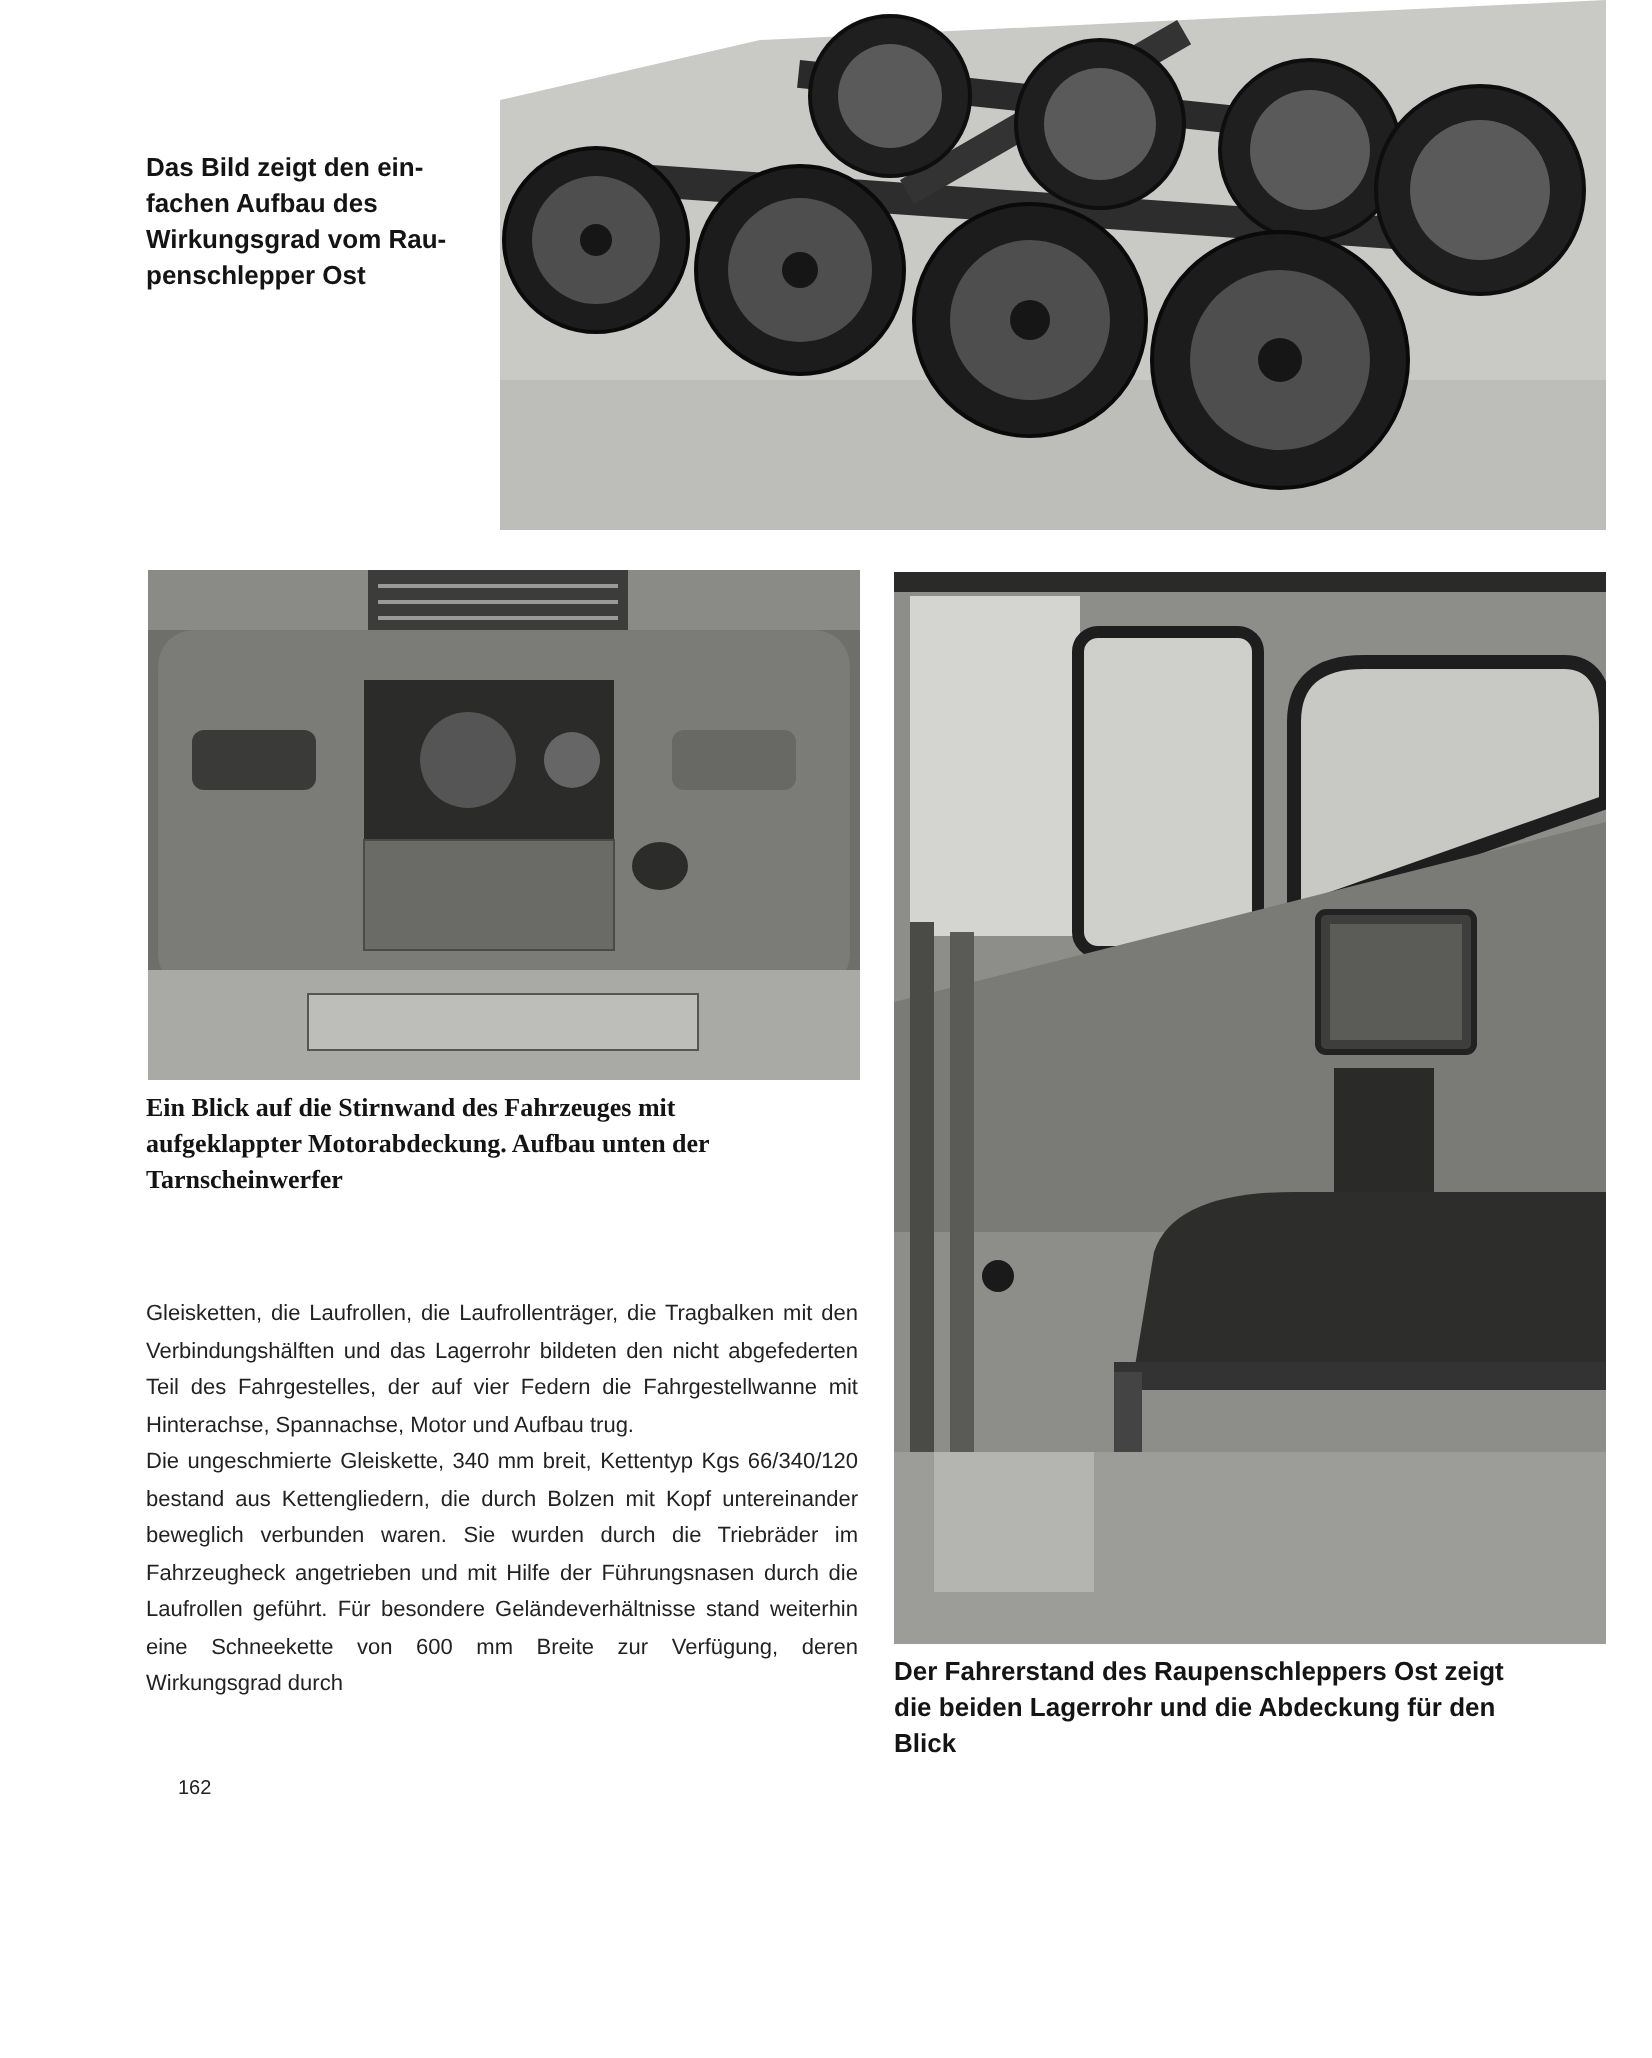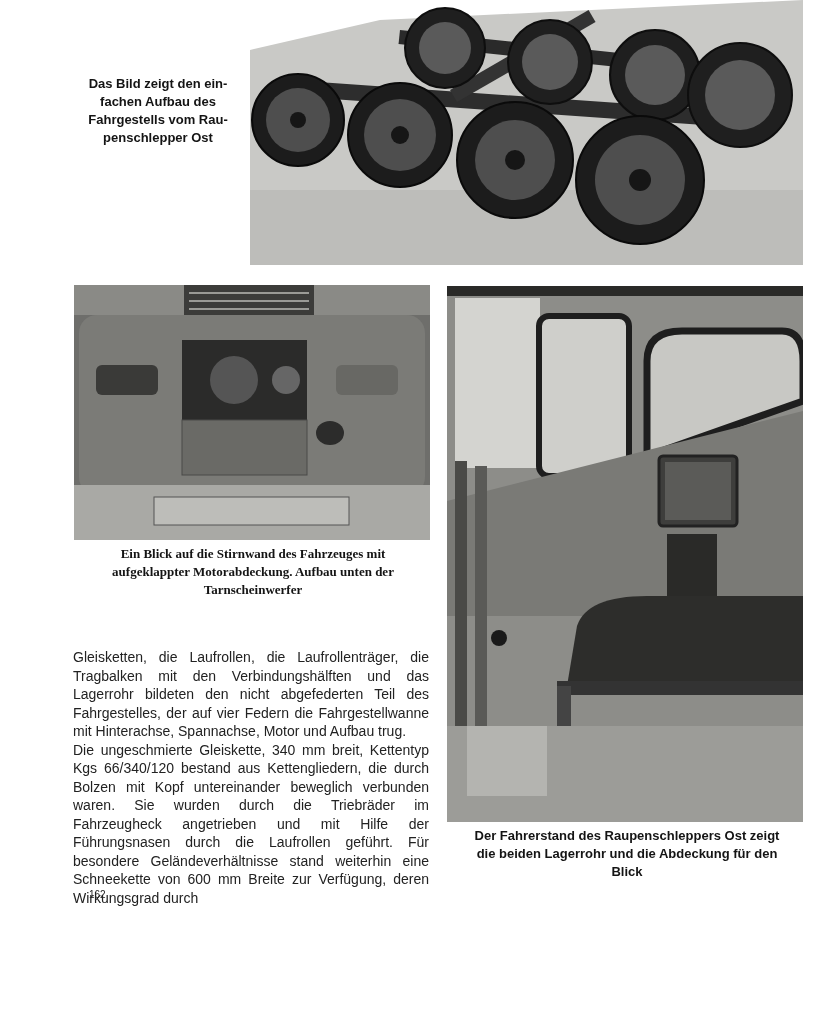--- a/index.html
+++ b/index.html
@@ -1,20 +1,20 @@
 <!DOCTYPE html>
 <html><head>
 <meta charset="utf-8">
 <style>
   html, body { margin: 0; padding: 0; background: #ffffff; }
   body { width: 826px; height: 1029px; position: relative; overflow: hidden;
          font-family: "Liberation Sans", sans-serif; color: #1a1a1a; }
   .photo { position: absolute; overflow: hidden; }
-  .caption { position: absolute; font-weight: bold; font-size: 13px; line-height: 18px; color: #141414; text-align: center; }
-  .body-text { position: absolute; left: 73px; top: 648px; width: 356px; font-size: 14px;
+  .caption { position: absolute; font-weight: bold; font-size: 13px; line-height: 18px; color: #141414; }
+  .body-text { position: absolute; left: 73px; top: 648px; width: 356px; font-size: 11px;
                line-height: 18.5px; text-align: justify; color: #222; }
   .body-text p { margin: 0; }
   .page-number { position: absolute; left: 89px; top: 889px; font-size: 10px; color: #222; }
   svg { display: block; }
 </style>
 </head>
 <body>
 
 <div class="photo" style="left:250px; top:0; width:553px; height:265px;">
   <svg width="553" height="265" viewBox="0 0 553 265">
@@ -56,21 +56,21 @@
         <circle cx="150" cy="135" r="9"></circle>
       <circle cx="265" cy="160" r="10"></circle>
         <circle cx="390" cy="180" r="11"></circle>
     </g>
   </svg>
 </div>
 
 <div class="caption" style="left:73px; top:75px; width:170px;">
   <div>Das Bild zeigt den ein-</div>
   <div>fachen Aufbau des</div>
-  <div>Fahrgestells vom Rau-</div>
+  <div>Wirkungsgrad vom Rau-</div>
   <div>penschlepper Ost</div>
 </div>
 
 <div class="photo" style="left:74px; top:285px; width:356px; height:255px;">
   <svg width="356" height="255" viewBox="0 0 356 255">
     <rect width="356" height="255" fill="#6e6e6b"></rect>
     <rect x="0" y="0" width="356" height="30" fill="#8a8a86"></rect>
     <rect x="110" y="0" width="130" height="45" fill="#3c3c3a"></rect>
     <g stroke="#9a9a96" stroke-width="2">
       <line x1="115" y1="8" x2="235" y2="8"></line>

